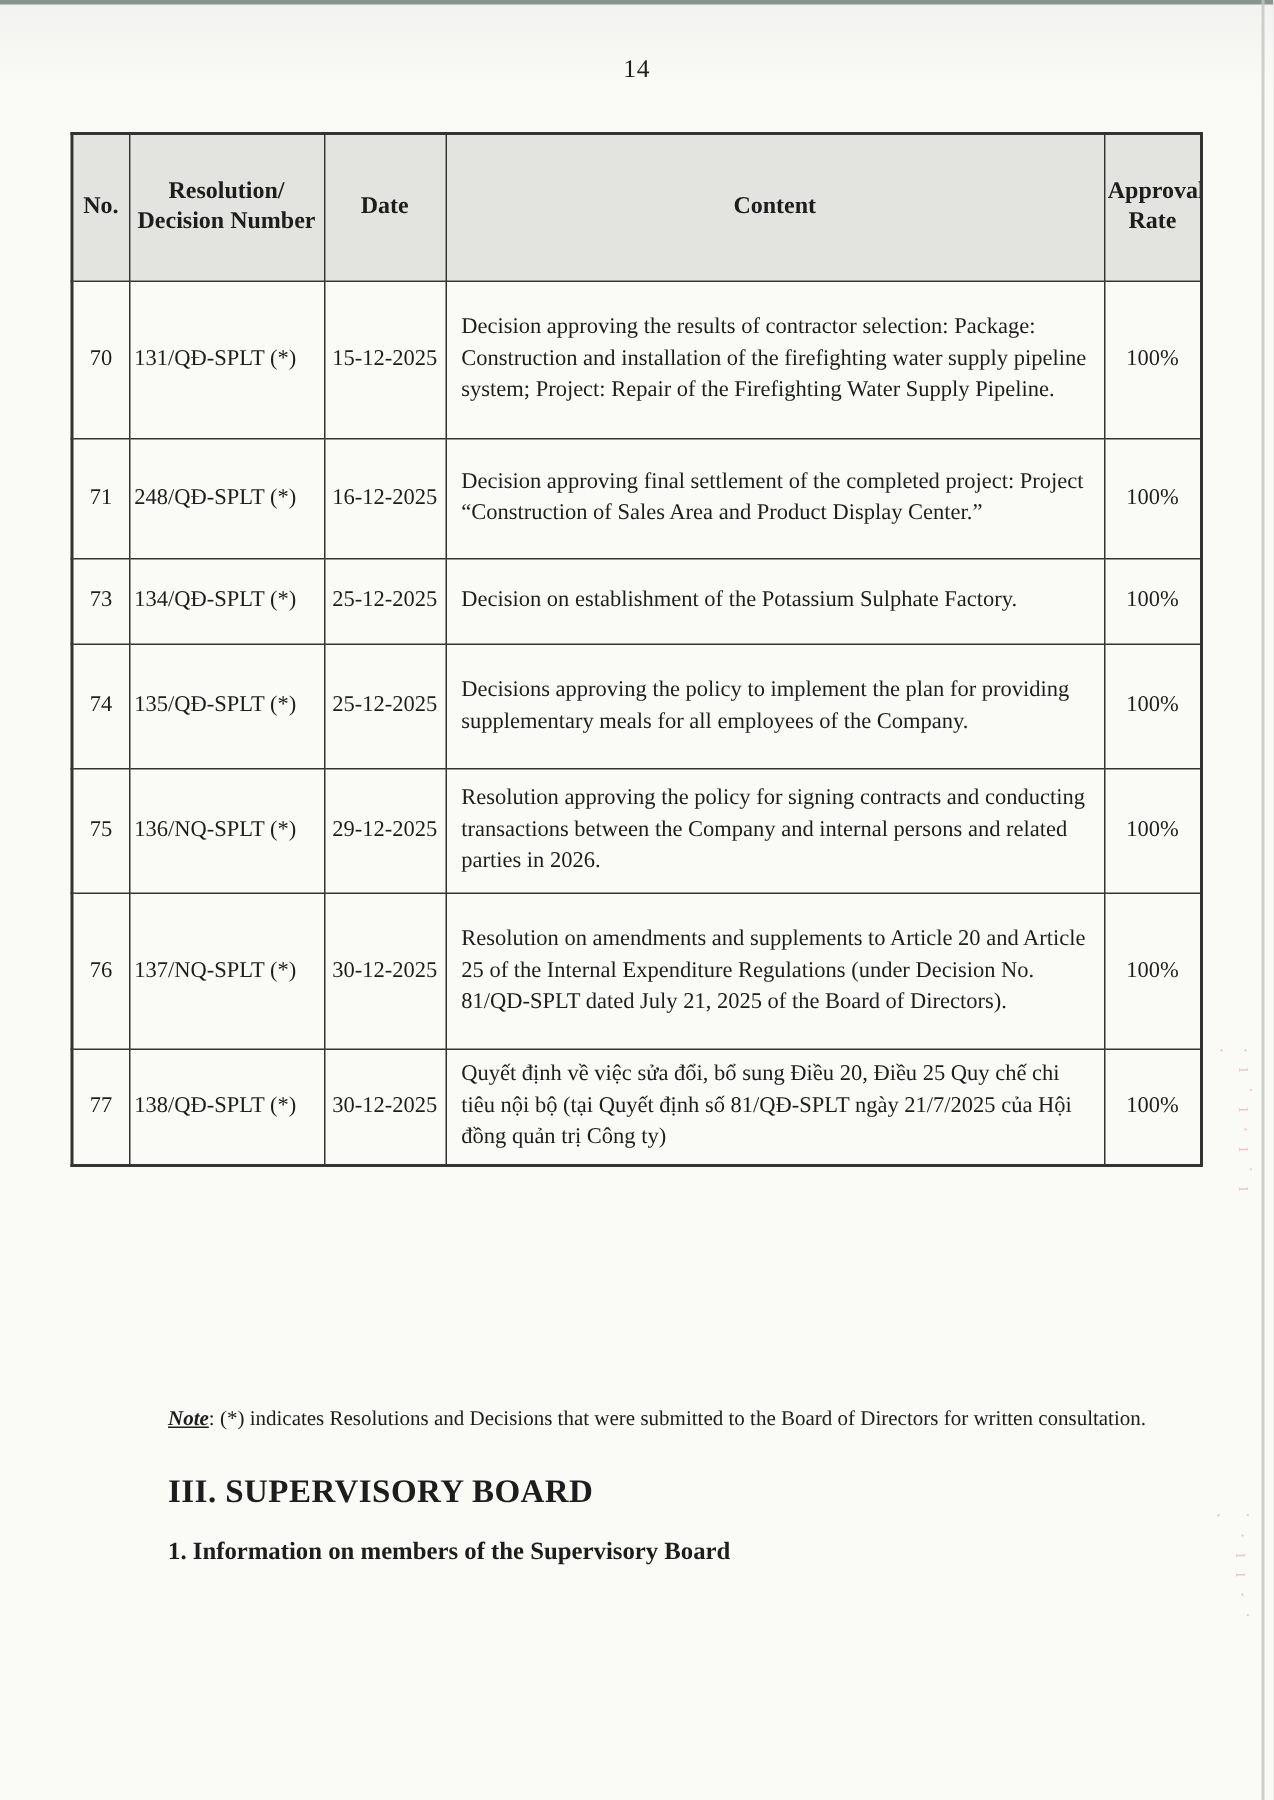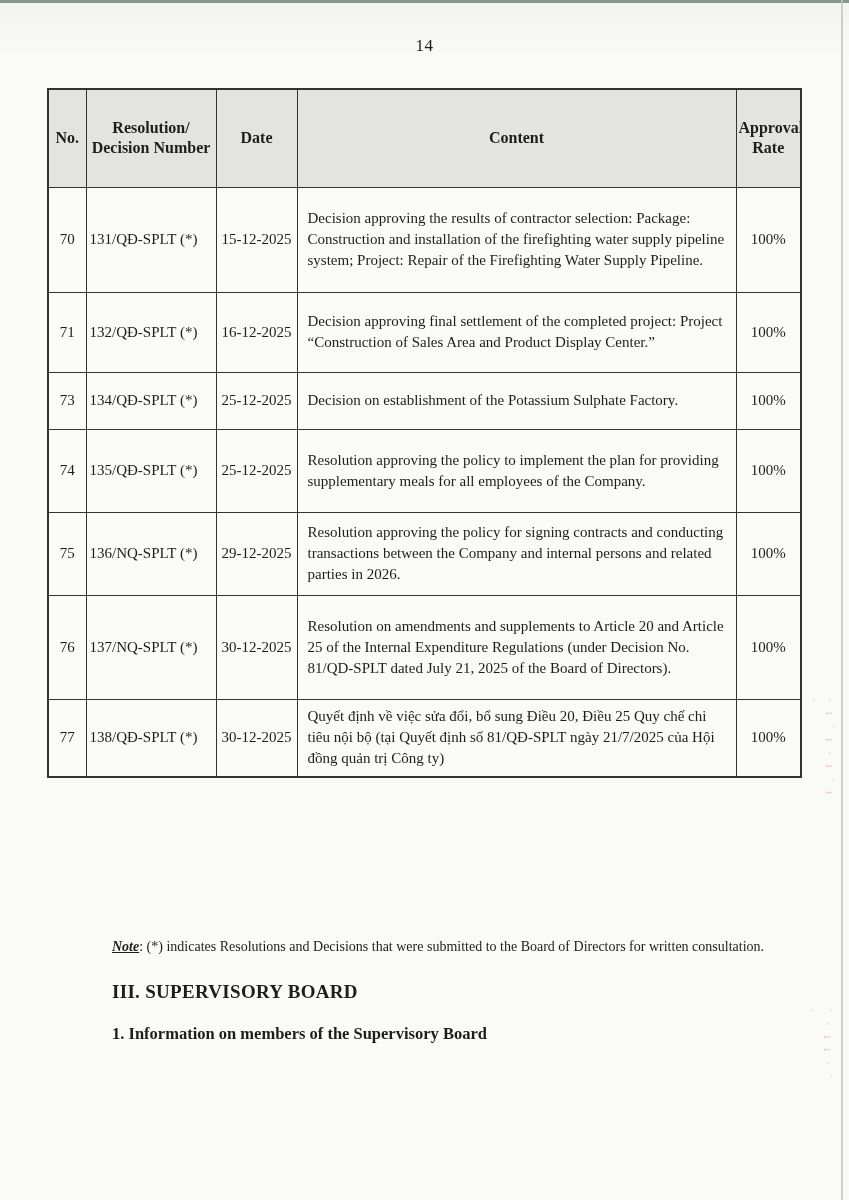--- a/index.html
+++ b/index.html
@@ -98,21 +98,21 @@
   .note-label {
     font-weight: bold;
     font-style: italic;
     text-decoration: underline;
   }
   .section-heading {
     position: absolute;
     left: 112px;
     top: 981px;
     margin: 0;
-    font-size: 19px;
+    font-size: 22px;
     font-weight: bold;
     letter-spacing: 0.3px;
   }
   .sub-heading {
     position: absolute;
     left: 112px;
     top: 1024px;
     margin: 0;
     font-size: 16.5px;
     font-weight: bold;
@@ -159,37 +159,37 @@
     <tbody>
       <tr class="rh-105">
         <td class="c-no">70</td>
         <td class="c-num">131/QĐ-SPLT (*)</td>
         <td class="c-date">15-12-2025</td>
         <td class="c-content">Decision approving the results of contractor selection: Package: Construction and installation of the firefighting water supply pipeline system; Project: Repair of the Firefighting Water Supply Pipeline.</td>
         <td class="c-rate">100%</td>
       </tr>
       <tr class="rh-80">
         <td class="c-no">71</td>
-        <td class="c-num">132/QĐ-SPLT (*)</td>
+        <td class="c-num">248/QĐ-SPLT (*)</td>
         <td class="c-date">16-12-2025</td>
         <td class="c-content">Decision approving final settlement of the completed project: Project “Construction of Sales Area and Product Display Center.”</td>
         <td class="c-rate">100%</td>
       </tr>
       <tr class="rh-57">
         <td class="c-no">73</td>
         <td class="c-num">134/QĐ-SPLT (*)</td>
         <td class="c-date">25-12-2025</td>
         <td class="c-content">Decision on establishment of the Potassium Sulphate Factory.</td>
         <td class="c-rate">100%</td>
       </tr>
       <tr class="rh-83">
         <td class="c-no">74</td>
         <td class="c-num">135/QĐ-SPLT (*)</td>
         <td class="c-date">25-12-2025</td>
-        <td class="c-content">Resolution approving the policy to implement the plan for providing supplementary meals for all employees of the Company.</td>
+        <td class="c-content">Decisions approving the policy to implement the plan for providing supplementary meals for all employees of the Company.</td>
         <td class="c-rate">100%</td>
       </tr>
       <tr class="rh-83">
         <td class="c-no">75</td>
         <td class="c-num">136/NQ-SPLT (*)</td>
         <td class="c-date">29-12-2025</td>
         <td class="c-content">Resolution approving the policy for signing contracts and conducting transactions between the Company and internal persons and related parties in 2026.</td>
         <td class="c-rate">100%</td>
       </tr>
       <tr class="rh-104">

